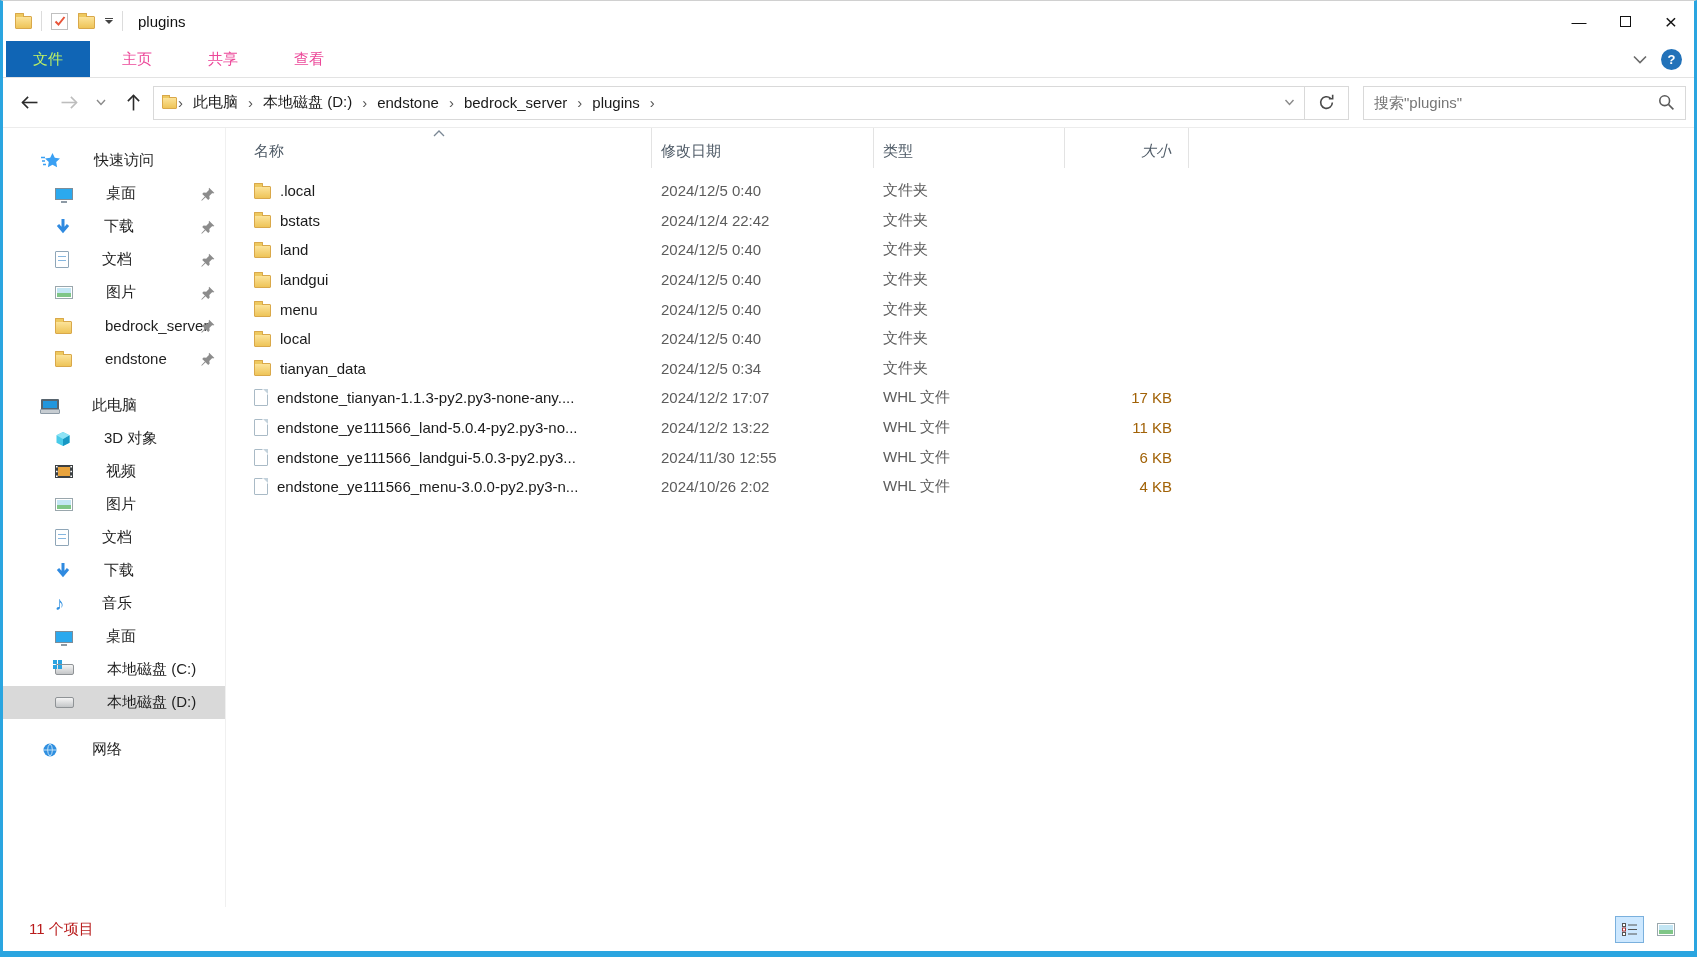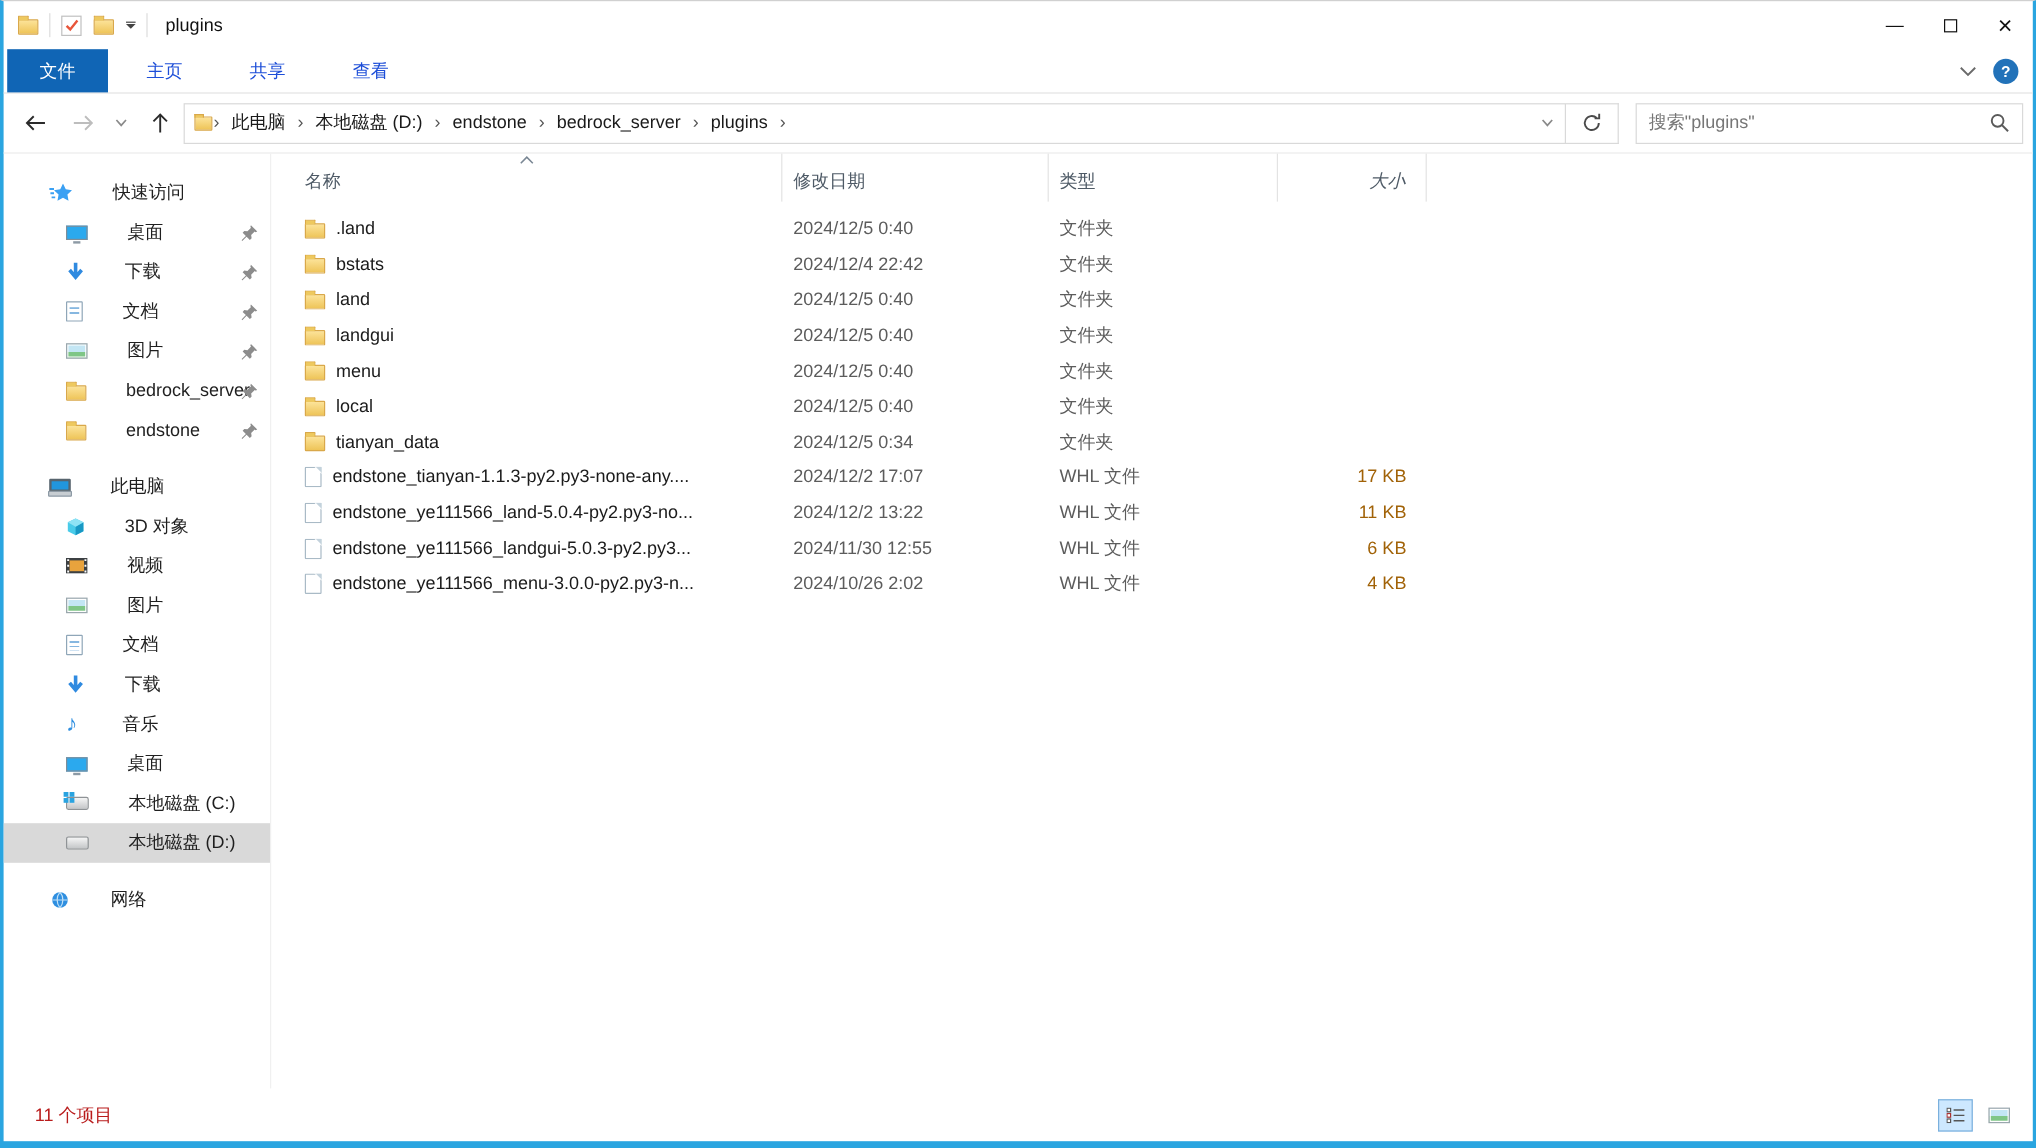--- a/index.html
+++ b/index.html
@@ -20,22 +20,22 @@
   .qat{ display:flex; align-items:center; gap:10px; }
   .title-text{ margin-left:6px; font-size:15px; color:#111; }
   .win-controls{ margin-left:auto; display:flex; height:40px; }
   .win-btn{ width:46px; height:40px; display:flex; align-items:center; justify-content:center;
             font-size:15px; color:#111; cursor:default; }
   .max-box{ width:11px; height:11px; border:1px solid #111; display:inline-block; }
   .close-glyph{ font-size:21px; line-height:1; }
   
   .tabrow{ height:37px; display:flex; align-items:stretch; padding-left:3px; flex:none;
            border-bottom:1px solid #e3e3e3; position:relative; }
-  .tab{ display:flex; align-items:center; padding:0 24px; font-size:15px; color:#1d4ed8; }
-  .tab.active{ background:#1065b5; color:#ffffff; padding:0 27px; }
+  .tab{ display:flex; align-items:center; padding:0 24px; font-size:15px; color:#ec4899; }
+  .tab.active{ background:#1065b5; color:#bef264; padding:0 27px; }
   .tab + .tab{ margin-left:8px; }
   .tabrow-right{ position:absolute; right:12px; top:0; height:37px; display:flex; align-items:center; gap:14px; }
   .help-btn{ width:21px; height:21px; border-radius:50%; background:#2272b9; color:#fff;
              display:flex; align-items:center; justify-content:center; font-size:13px; font-weight:bold; }
   
   .addressrow{ height:50px; display:flex; align-items:center; padding:0 8px 0 6px; flex:none;
                border-bottom:1px solid #ececec; }
   .nav-btn{ width:40px; height:34px; display:flex; align-items:center; justify-content:center; }
   .nav-btn.narrow{ width:24px; }
   .addressbox{ height:34px; border:1px solid #d9d9d9; background:#fff; display:flex; align-items:center;
@@ -388,21 +388,21 @@
             <span>类型</span>
           </div>
         <div class="hcell h-size">
             <span>大小</span>
           </div>
       </div>
       <div class="rows" id="rows-container">
           <div class="frow">
             <div class="fcell c-name">
               <span class="ic ic-folder"></span>
-              <span class="nm">.land</span>
+              <span class="nm">.local</span>
             </div>
             <div class="fcell c-date">2024/12/5 0:40</div>
             <div class="fcell c-type">文件夹</div>
             <div class="fcell c-size"></div>
           </div>
           <div class="frow">
             <div class="fcell c-name">
               <span class="ic ic-folder"></span>
               <span class="nm">bstats</span>
             </div>

